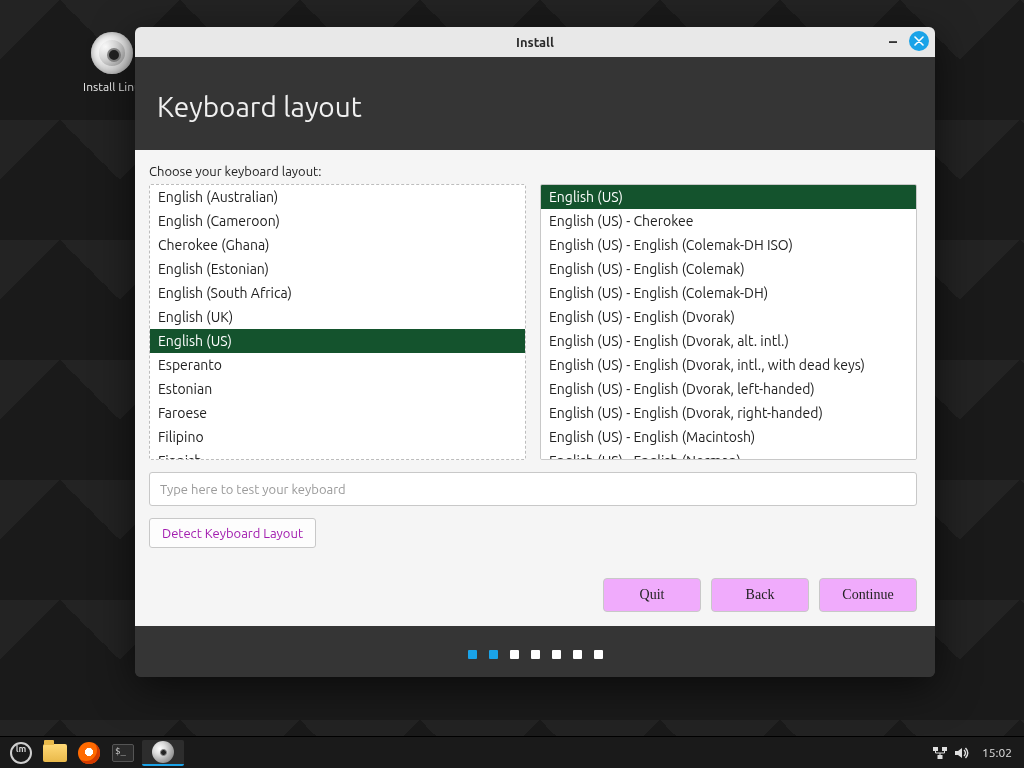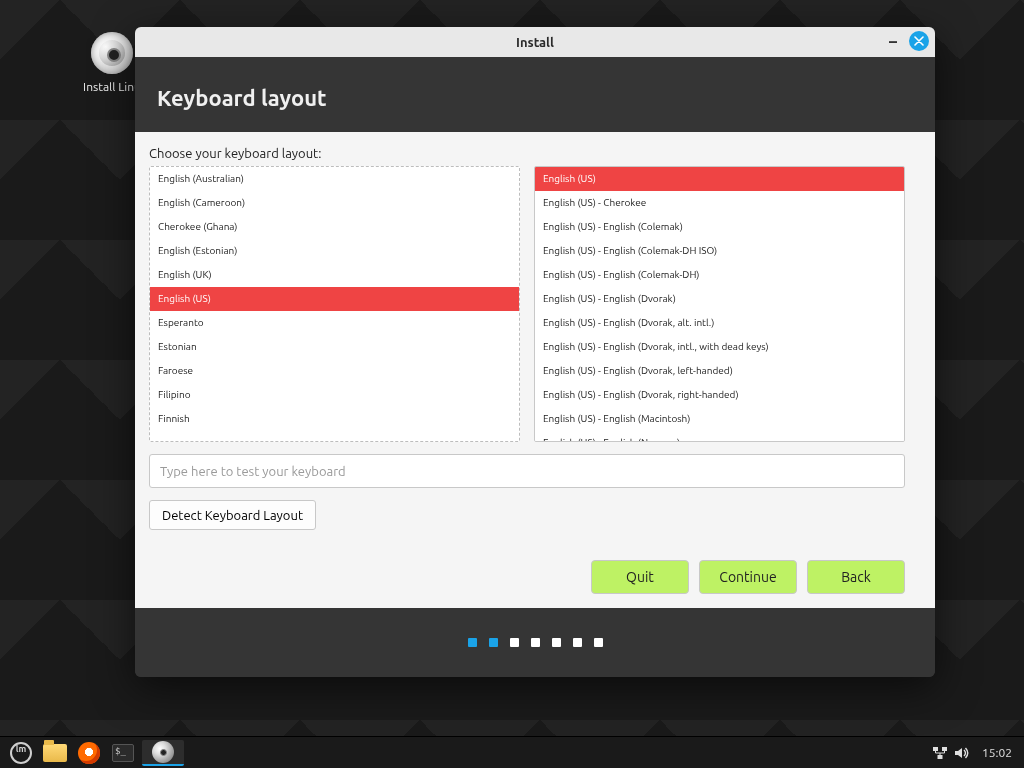--- a/index.html
+++ b/index.html
@@ -39,20 +39,21 @@
   
   .window {
     position: absolute;
     left: 135px; top: 27px;
     width: 800px; height: 650px;
     background: #353535;
     border-radius: 6px;
     box-shadow: 0 10px 40px rgba(0,0,0,0.6);
     display: flex; flex-direction: column;
     overflow: hidden;
+    gap: 6px;
   }
   .titlebar {
     height: 30px;
     background: #e8e8e8;
     color: #2b2b2b;
     display: flex; align-items: center; justify-content: center;
     position: relative;
     font-size: 13px; font-weight: 600;
   }
   .titlebar .win-controls {
@@ -66,54 +67,54 @@
   .win-close {
     width: 20px; height: 20px; border-radius: 50%;
     background: #1aa3e8; color: #fff;
     display: flex; align-items: center; justify-content: center;
     font-size: 12px; cursor: pointer;
   }
 
   .header {
     padding: 28px 22px 22px;
     color: #f0f0f0;
-    font-size: 22px; font-weight: 700;
+    font-size: 28px; font-weight: 400;
   }
 
   .content {
     background: #f5f5f5;
     color: #222;
     flex: 0 0 auto;
-    padding: 14px 30px 14px 14px;
+    padding: 14px 18px 14px 14px;
   }
   .prompt { font-size: 13px; margin-bottom: 6px; color: #222; }
 
   .lists {
     display: flex; gap: 14px; height: 276px;
   }
   .listbox {
     flex: 1; background: #fff;
     border: 1px dashed #bdbdbd;
     border-radius: 2px;
     overflow-y: auto;
     overflow-x: hidden;
     scrollbar-width: thin;
   }
   .listbox.right-list { border-style: solid; border-color: #c8c8c8; }
   .listbox ul { list-style: none; }
   .listbox li {
-    font-size: 10px;
+    font-size: 14px;
     padding: 2px 8px;
     line-height: 20px;
     white-space: nowrap;
     cursor: pointer;
     color: #222;
   }
   .listbox li.selected {
-    background: #ef4444;
+    background: #14532d;
     color: #fff;
   }
 
   .test-input {
     margin-top: 12px;
     width: 100%;
     height: 34px;
     border: 1px solid #c8c8c8;
     border-radius: 3px;
     padding: 0 10px;
@@ -125,37 +126,38 @@
 
   .detect-btn {
     margin-top: 12px;
     display: inline-block;
     padding: 7px 12px;
     background: #fdfdfd;
     border: 1px solid #c8c8c8;
     border-radius: 3px;
     font-size: 13px;
     cursor: pointer;
-    color: #000000;
+    color: #a21caf;
   }
 
   .nav-row {
     display: flex; justify-content: flex-end; gap: 10px;
     margin-top: 30px;
   }
   .nav-btn {
     min-width: 98px;
     padding: 8px 18px;
-    background: #bef264;
+    background: #f0abfc;
     border: 1px solid #c8c8c8;
     border-radius: 4px;
     font-size: 14px;
     cursor: pointer;
     color: #222;
     text-align: center;
+    font-family: Liberation Serif, serif;
   }
 
   .footer {
     flex: 1;
     background: #353535;
     display: flex; align-items: center; justify-content: center;
   }
   .dots { display: flex; gap: 12px; }
   .dot {
     width: 9px; height: 9px; background: #fff; border-radius: 1px;
@@ -242,57 +244,58 @@
   <div class="content">
     <div class="prompt">Choose your keyboard layout:</div>
 
     <div class="lists">
       <div class="listbox" id="left-list">
         <ul>
             <li>English (Australian)</li>
             <li>English (Cameroon)</li>
             <li>Cherokee (Ghana)</li>
             <li>English (Estonian)</li>
+            <li>English (South Africa)</li>
             <li>English (UK)</li>
             <li class="selected">English (US)</li>
             <li>Esperanto</li>
             <li>Estonian</li>
             <li>Faroese</li>
             <li>Filipino</li>
             <li>Finnish</li>
           </ul>
       </div>
       <div class="listbox right-list" id="right-list">
         <ul>
             <li class="selected">English (US)</li>
             <li>English (US) - Cherokee</li>
+            <li>English (US) - English (Colemak-DH ISO)</li>
             <li>English (US) - English (Colemak)</li>
-            <li>English (US) - English (Colemak-DH ISO)</li>
             <li>English (US) - English (Colemak-DH)</li>
             <li>English (US) - English (Dvorak)</li>
             <li>English (US) - English (Dvorak, alt. intl.)</li>
             <li>English (US) - English (Dvorak, intl., with dead keys)</li>
             <li>English (US) - English (Dvorak, left-handed)</li>
             <li>English (US) - English (Dvorak, right-handed)</li>
             <li>English (US) - English (Macintosh)</li>
             <li>English (US) - English (Norman)</li>
           </ul>
       </div>
     </div>
 
     <input class="test-input" type="text" placeholder="Type here to test your keyboard" style="">
 
     <div>
       <button class="detect-btn">Detect Keyboard Layout</button>
     </div>
 
     <div class="nav-row">
       <button class="nav-btn">Quit</button>
+      <button class="nav-btn">Back</button>
       <button class="nav-btn">Continue</button>
-      <button class="nav-btn">Back</button>
     </div>
   </div>
 
   <div class="footer">
     <div class="dots" id="dots">
         <div class="dot active"></div>
         <div class="dot active"></div>
         <div class="dot"></div>
         <div class="dot"></div>
         <div class="dot"></div>

